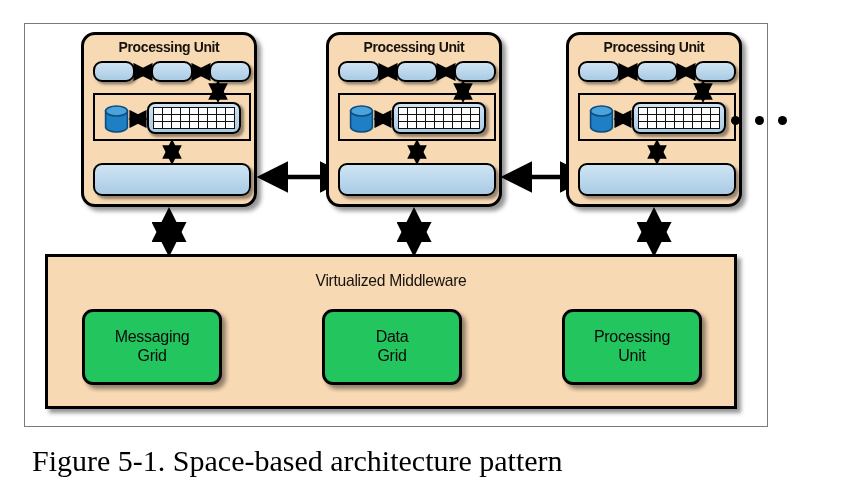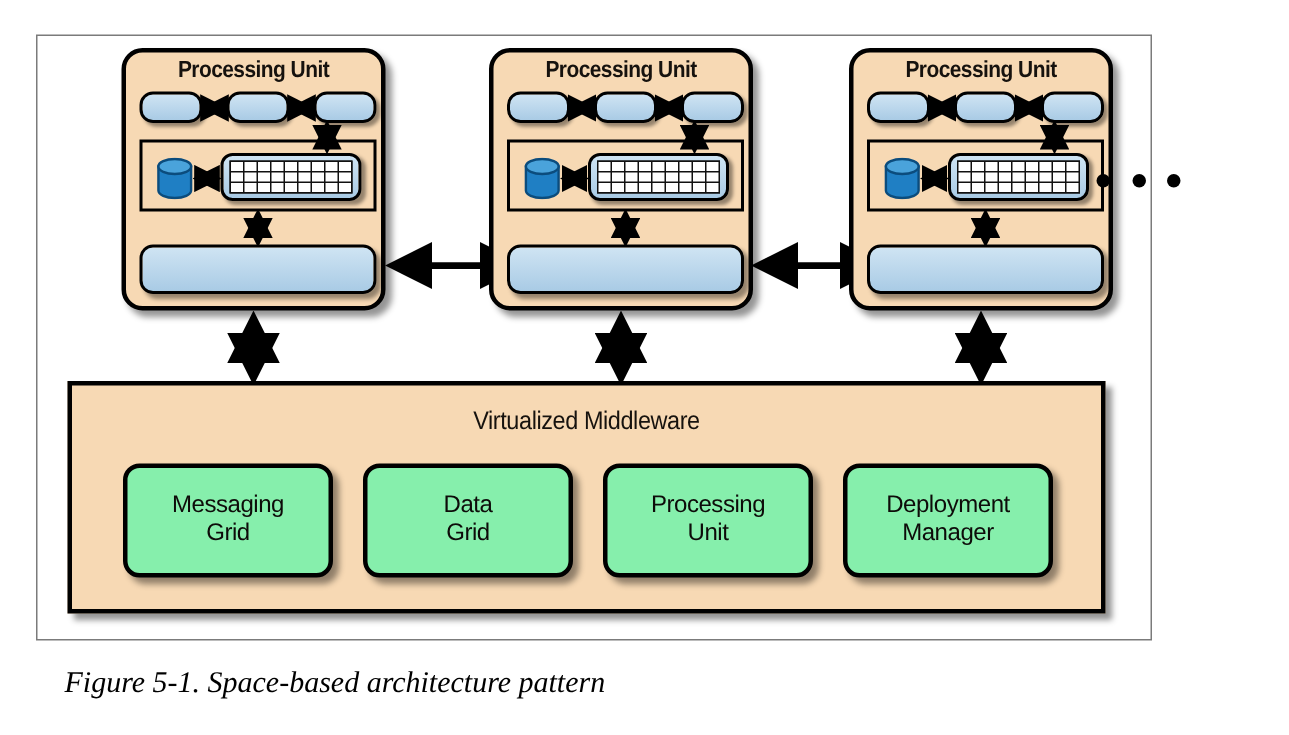--- a/index.html
+++ b/index.html
@@ -180,21 +180,21 @@
     left: 34px;
     top: 52px;
     width: 620px;
     height: 76px;
     display: flex;
     justify-content: space-between;
   }
   .grid-box {
     width: 140px;
     height: 76px;
-    background: #86efac;
+    background: #22c55e;
     border: 3px solid #000000;
     border-radius: 11px;
     box-sizing: border-box;
     box-shadow: 4px 4px 4px rgba(0,0,0,0.42);
     display: flex;
     align-items: center;
     justify-content: center;
     text-align: center;
     font-size: 16px;
     font-weight: 500;
@@ -227,25 +227,24 @@
     left: 0;
     top: 0;
     width: 744px;
     height: 404px;
     pointer-events: none;
   }
 
   
   #caption {
     position: absolute;
-    left: 43px;
+    left: 32px;
     top: 444px;
     font-family: "Liberation Serif", serif;
-    font-style: italic;
-    font-size: 20px;
+    font-size: 30px;
     color: #000000;
     white-space: nowrap;
   }
 </style>
 </head>
 <body>
 
 <div id="figure-frame">
   <div id="diagram-canvas">
 
@@ -489,21 +488,19 @@
 
     <div id="middleware">
       <div id="middleware-title">Virtualized Middleware</div>
       <div class="grid-boxes">
         <div class="grid-box">Messaging
 Grid</div>
         <div class="grid-box">Data
 Grid</div>
         <div class="grid-box">Processing
 Unit</div>
-        <div class="grid-box">Deployment
-Manager</div>
       </div>
     </div>
 
   </div>
 </div>
 
 <div id="caption">Figure 5-1. Space-based architecture pattern</div>
 
 </body></html>

